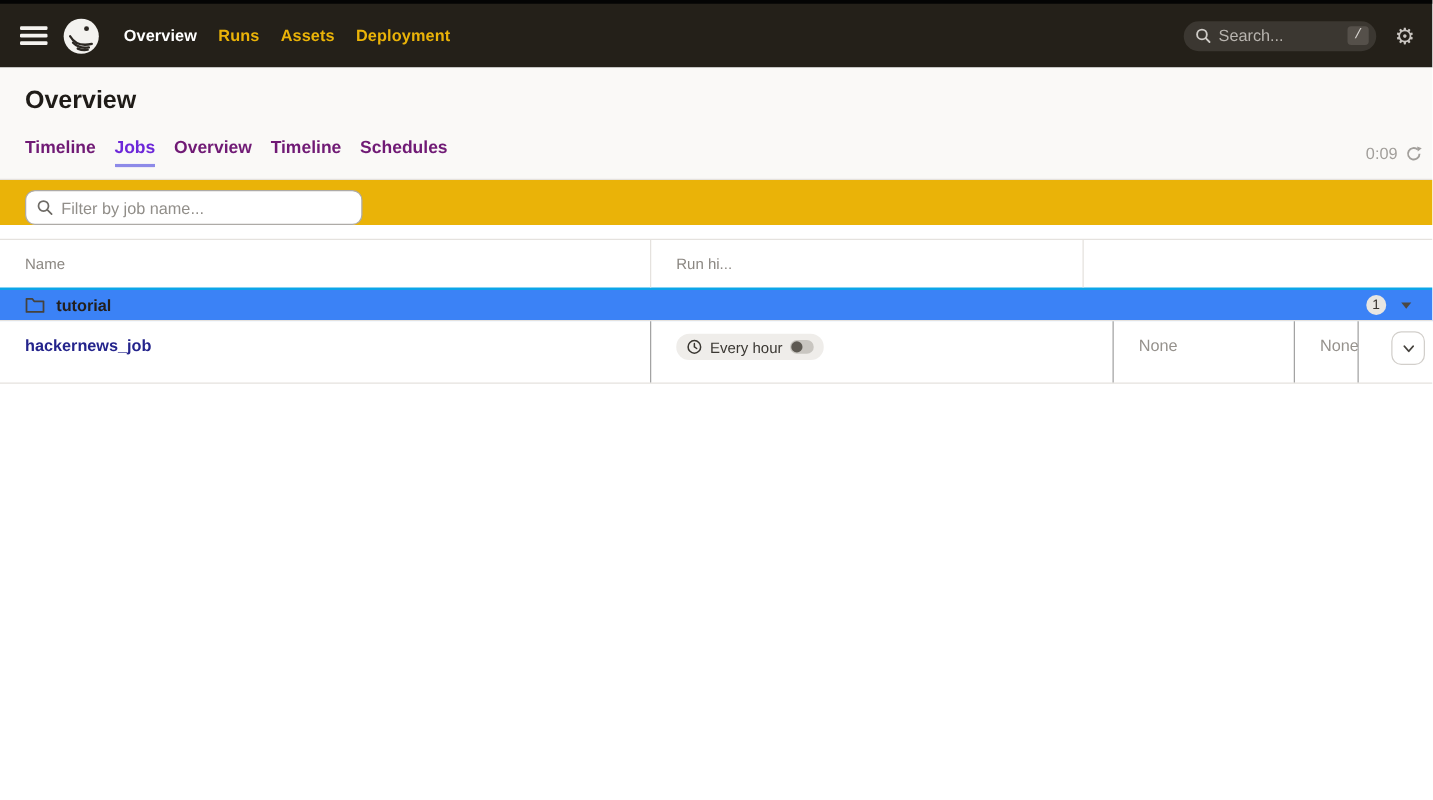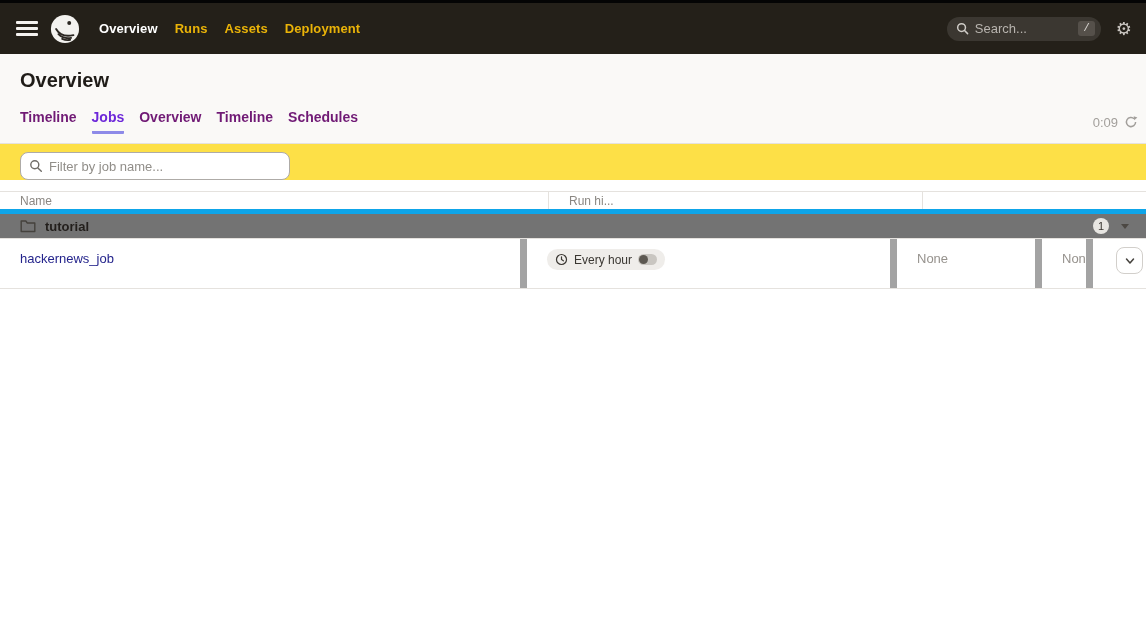--- a/index.html
+++ b/index.html
@@ -51,74 +51,73 @@
   }
   .page-title { font-size: 20px; font-weight: 700; color: #1f1c18; padding: 0 20px; line-height: 26px; }
   .tabs { display: flex; gap: 15px; padding: 16px 20px 9px 20px; }
   .tab {
     font-size: 14px; font-weight: 700; color: #701a75; cursor: pointer;
     padding-bottom: 6px; border-bottom: 3px solid transparent; border-radius: 0 0 1px 1px;
   }
   .tab.active { color: #6d28d9; font-weight: 600; border-bottom-color: #8d8ae8; }
   .refresh-timer {
     position: absolute; right: 8px; bottom: 13px;
-    display: flex; align-items: flex-start; gap: 6px;
+    display: flex; align-items: flex-end; gap: 6px;
     font-size: 13px; color: #a29f9b;
   }
   .refresh-timer svg { cursor: pointer; display: block; }
 
   
-  .filter-bar { padding: 8px 20px 0 20px; background: #fde047; }
+  .filter-bar { padding: 8px 20px 0 20px; background: #eab308; }
   .filter-input-wrap {
     position: relative; width: 270px; height: 28px;
   }
   .filter-input-wrap svg { position: absolute; left: 9px; top: 7px; }
   .filter-input {
     width: 100%; height: 100%;
     border: 1px solid #aeaba7; border-radius: 8px;
     padding: 0 10px 0 28px; font-size: 13px; color: #231f1c;
     font-family: "Liberation Sans", sans-serif; outline: none; background: #fff;
   }
   .filter-input::placeholder { color: #918e89; }
 
   
   .jobs-table { margin-top: 11px; width: 1146px; }
   .grid-row { display: grid; grid-template-columns: 520px 346px 145px 75px 60px; }
   .thead {
-    height: 23px;
+    height: 41px;
     border-top: 1px solid #e5e2de;
-    border-bottom: 5px solid #0ea5e9;
-    gap: 28px;
+    border-bottom: 2px solid #0ea5e9;
   }
   .th {
     font-size: 12px; color: #8b8782; display: flex; align-items: center;
     padding-left: 20px; font-weight: 400;
   }
   .th + .th { border-left: 1px solid #e5e2de; }
   .th.empty { border-left: 1px solid #e5e2de; }
   .group-row {
-    height: 25px; background: #737373; border-bottom: 1px solid #e5e2de;
+    height: 25px; background: #3b82f6; border-bottom: 1px solid #e5e2de;
     display: flex; align-items: center; padding: 0 17px 0 20px; cursor: pointer;
   }
   .group-name { font-size: 13px; font-weight: 700; color: #231f1c; margin-left: 9px; }
   .group-right { margin-left: auto; display: flex; align-items: center; gap: 12px; }
   .count-badge {
     background: #e8e6e2; color: #38342f; font-size: 11px; font-weight: 500;
     min-width: 16px; height: 16px; border-radius: 8px; padding: 0 5px;
     display: flex; align-items: center; justify-content: center;
   }
   .caret-down {
     width: 0; height: 0; cursor: pointer;
     border-left: 4px solid transparent; border-right: 4px solid transparent;
     border-top: 5px solid #4c4843;
   }
   .job-row { height: 50px; border-bottom: 1px solid #e5e2de; background: #fff; }
   .td { padding: 12px 0 0 20px; font-size: 13px; }
-  .td + .td { border-left: 7px solid #a3a3a3; }
-  .job-link { color: #24248c; font-weight: 400; text-decoration: none; cursor: pointer; }
+  .td + .td { border-left: 1px solid #a3a3a3; }
+  .job-link { color: #24248c; font-weight: 700; text-decoration: none; cursor: pointer; }
   .muted { color: #96928d; margin-left: 24px; }
   .chip {
     display: inline-flex; align-items: center; gap: 6px;
     background: #efedea; border-radius: 11px; height: 21px; padding: 0 8px;
     cursor: pointer; margin-top: -2px;
   }
   .chip-label { font-size: 12px; color: #3a3732; }
   .toggle { width: 19px; height: 11px; background: #c9c6c1; border-radius: 6px; position: relative; cursor: pointer; }
   .toggle .knob {
     position: absolute; left: 1px; top: 1px; width: 9px; height: 9px;

